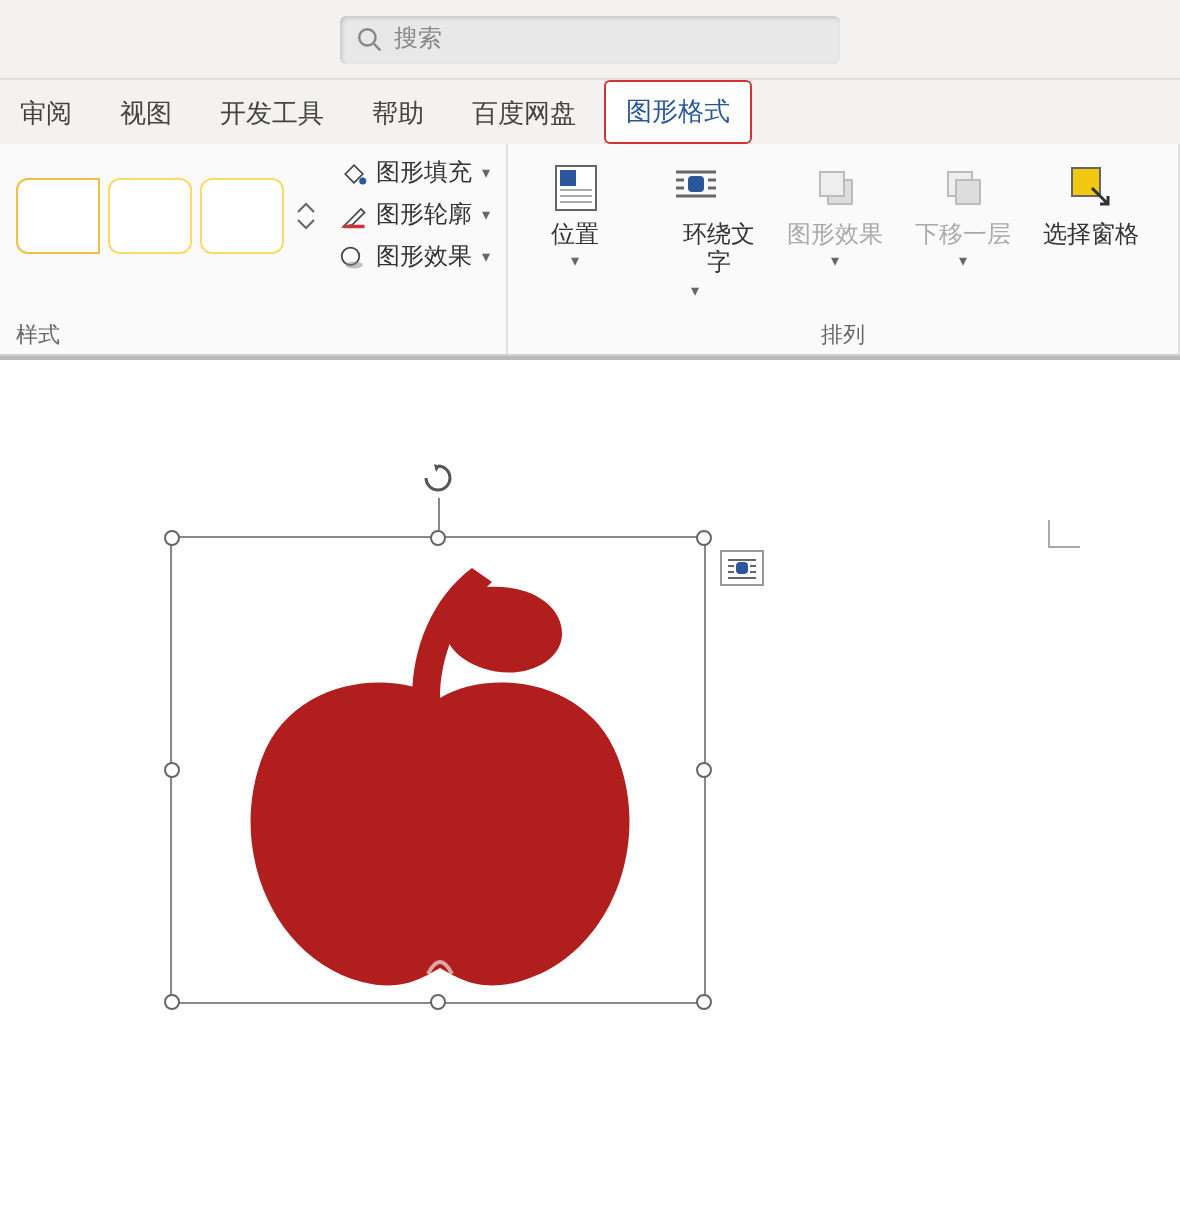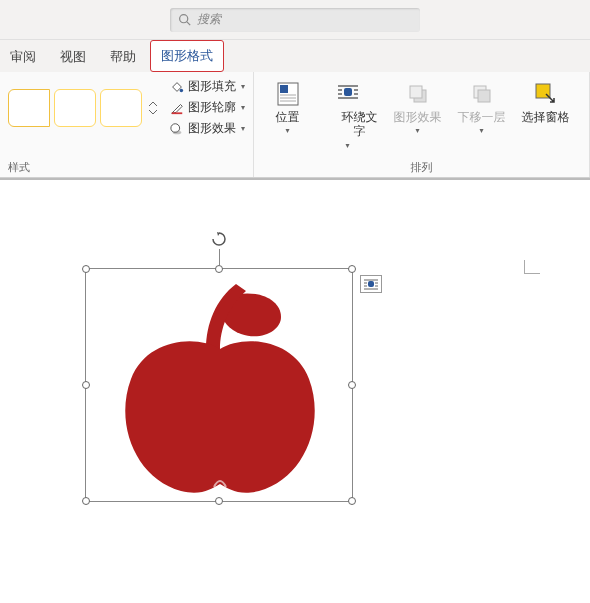--- a/index.html
+++ b/index.html
@@ -1,18 +1,18 @@
 <!DOCTYPE html>
 <html><head>
 <meta charset="utf-8">
 <style>
   * { box-sizing: border-box; margin: 0; padding: 0; font-family: "Microsoft YaHei", sans-serif; }
   body { width: 590px; height: 603px; background: #fff; overflow: hidden; font-size: 12px; color: #333; }
   .search-bar { height: 40px; background: #f3f2f1; display: flex; align-items: center; justify-content: center; border-bottom: 1px solid #e0e0e0; }
-  .search-box { width: 250px; height: 24px; background: #e8e8e8; border-radius: 3px; display: flex; align-items: center; padding: 0 8px; gap: 6px; box-shadow: inset 1px 1px 2px rgba(0,0,0,0.15); font-style: italic; }
+  .search-box { width: 250px; height: 24px; background: #e8e8e8; border-radius: 3px; display: flex; align-items: center; padding: 0 8px; gap: 6px; box-shadow: inset 1px 1px 2px rgba(0,0,0,0.15); }
   .search-box span.ph { color: #888; font-size: 12px; }
   .tabs { height: 32px; background: #f3f2f1; display: flex; align-items: flex-end; gap: 4px; }
   .tab { padding: 6px 10px; font-size: 13px; color: #444; cursor: pointer; }
   .tab.active { border: 1px solid #d13438; border-radius: 3px; color: #2b579a; font-weight: 500; background: #fff; }
   .ribbon { height: 106px; background: #fafafa; border-bottom: 1px solid #d0d0d0; display: flex; }
   .group { padding: 6px 8px 2px 8px; border-right: 1px solid #e0e0e0; display: flex; flex-direction: column; justify-content: space-between; align-items: center; }
   .group-label { font-size: 11px; color: #666; text-align: center; margin-top: 2px; }
   .styles-row { display: flex; gap: 6px; align-items: center; text-align: center; }
   .style-thumb { width: 42px; height: 38px; border: 1px solid #ffd966; border-radius: 6px; background: #fff; }
   .style-thumb.first { border-radius: 6px 0 0 6px; border-color: #f0c040; }
@@ -47,21 +47,23 @@
         <circle cx="7" cy="7" r="5" fill="none" stroke="#888" stroke-width="1.5"></circle>
         <line x1="11" y1="11" x2="15" y2="15" stroke="#888" stroke-width="1.5"></line>
       </svg>
     <span class="ph">搜索</span>
   </div>
 </div>
 
 <div class="tabs">
   <div class="tab">审阅</div>
   <div class="tab">视图</div>
+  <div class="tab">开发工具</div>
   <div class="tab">帮助</div>
+  <div class="tab">百度网盘</div>
   <div class="tab active">图形格式</div>
 </div>
 
 <div class="ribbon">
   <div class="group" style="align-items:flex-start;">
     <div class="styles-row">
       <div style="display:flex;gap:4px;">
         <div class="style-thumb first"></div>
         <div class="style-thumb"></div>
         <div class="style-thumb"></div>

